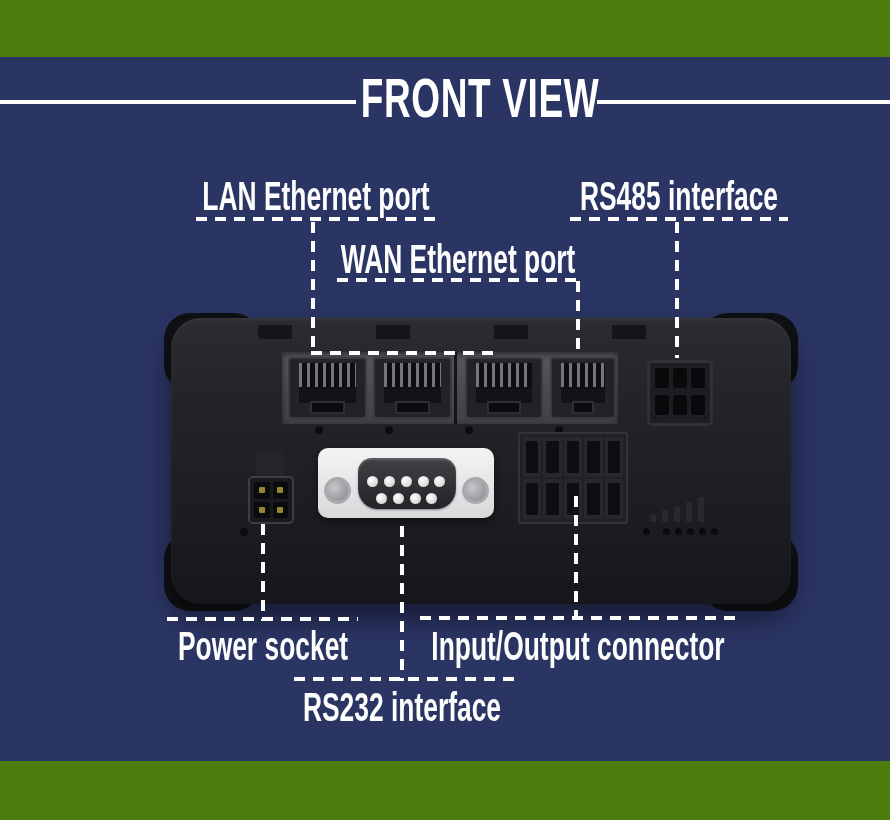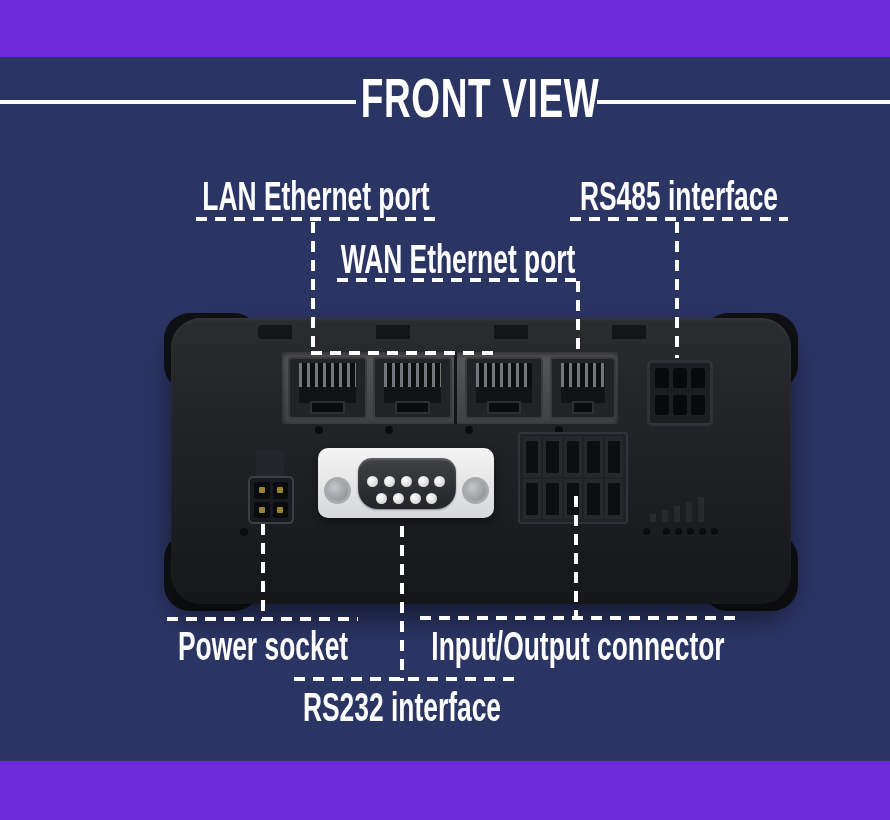--- a/index.html
+++ b/index.html
@@ -1,17 +1,17 @@
 <!DOCTYPE html>
 <html><head>
 <meta charset="utf-8">
 <style>
   * { margin:0; padding:0; box-sizing:border-box; }
   body { font-family:"Liberation Sans", sans-serif; background:#fff; }
-  .stage { position:relative; width:890px; height:820px; background:#6d28d9; overflow:hidden; }
+  .stage { position:relative; width:890px; height:820px; background:#4d7c0f; overflow:hidden; }
   .navy { position:absolute; left:0; top:57px; width:890px; height:704px; background:#2b3564; }
 
   
   .title { position:absolute; left:480px; top:64px; color:#fff; font-weight:bold;
            font-size:56px; line-height:1.2; white-space:nowrap; z-index:3;
            transform:translateX(-50%) scaleX(0.66); letter-spacing:1px; }
   .rule { position:absolute; top:100px; height:4px; background:#fdfdfe; z-index:2; }
   .rule-left  { left:0; width:356px; }
   .rule-right { left:597px; width:293px; }
 

